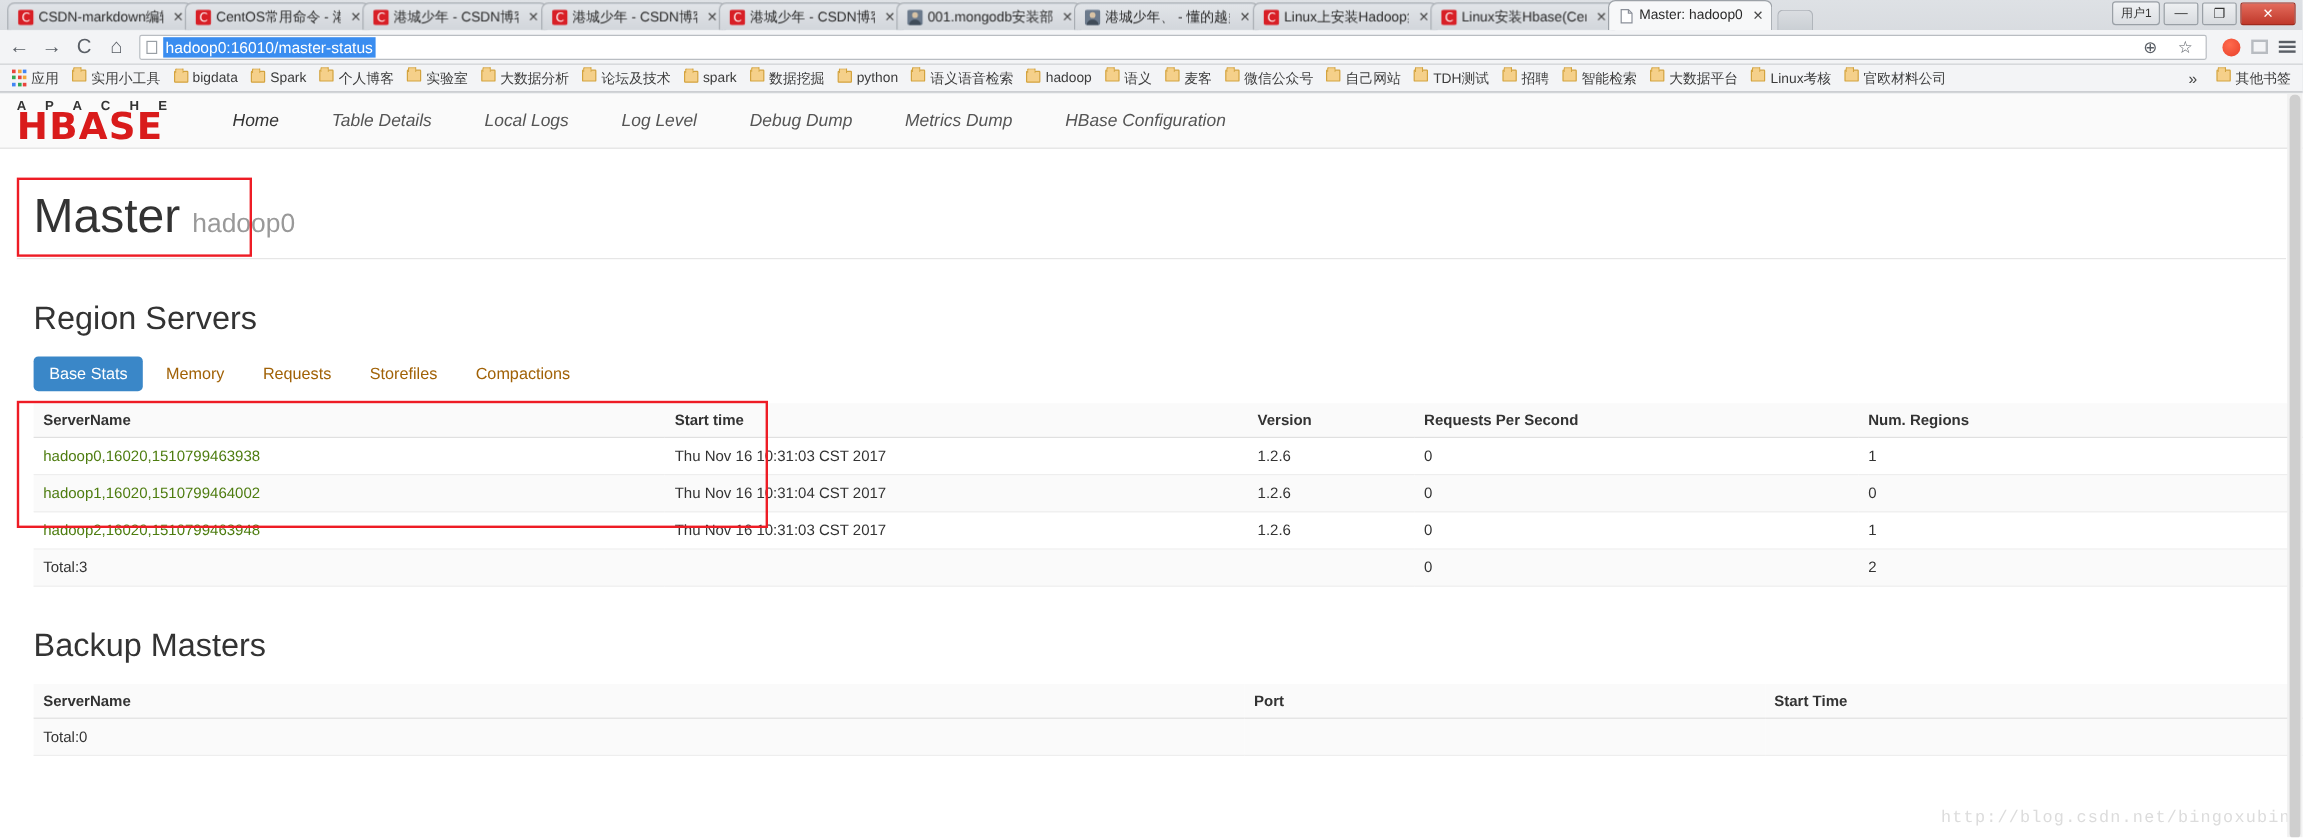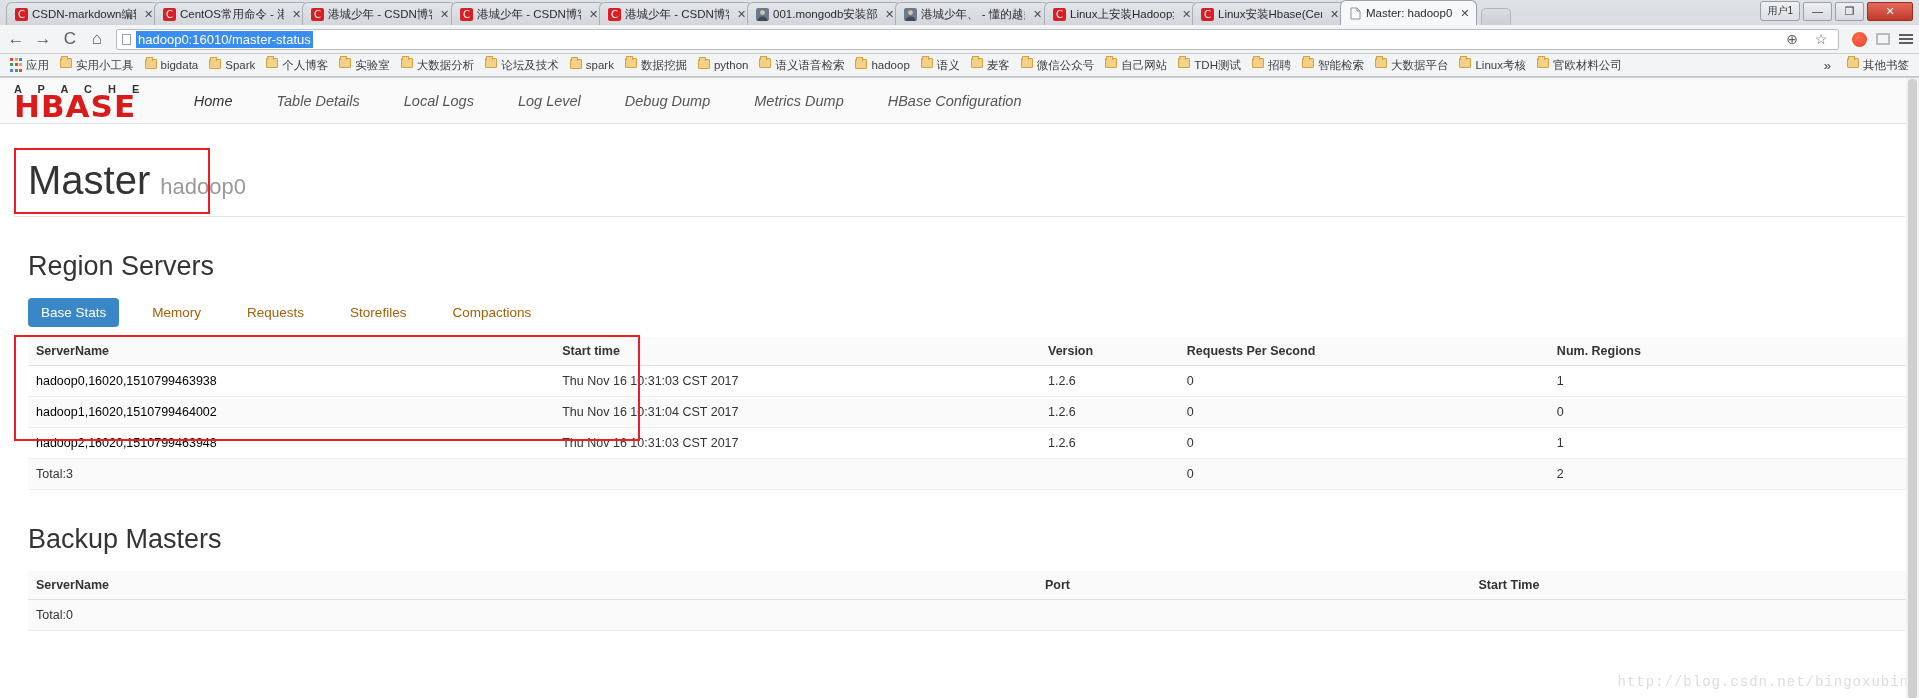--- a/index.html
+++ b/index.html
@@ -107,32 +107,32 @@
   .master-title { font-size: 40px; color: #333; font-weight: normal;
                   line-height: 48px; padding: 10px 14px 6px 14px; }
   .master-title small { font-size: 22px; color: #999; margin-left: 10px; }
   .master-rule { border-bottom: 1px solid #e6e6e6; width: 1891px;
                  position: absolute; left: 0; bottom: 0; }
   .redbox { position: absolute; border: 2.5px solid #ee1c25; pointer-events: none; }
 
   h2.section { font-size: 27px; color: #333; font-weight: normal;
                margin: 34px 0 16px 14px; }
 
-  .tabs { display: flex; align-items: flex-end; gap: 20px; margin: 0 0 10px 14px; }
+  .tabs { display: flex; align-items: flex-end; gap: 6px; margin: 0 0 10px 14px; }
   .tabs .t { font-size: 13.5px; color: #a16207; padding: 7px 13px; border-radius: 4px; }
   .tabs .t.active { background: #3a87c8; color: #fff; }
 
   table.hb { width: 1891px; margin-left: 14px; border-collapse: collapse;
              font-size: 12.5px; color: #333; }
   table.hb th { text-align: left; font-weight: bold; padding: 7px 8px;
                 border-bottom: 1px solid #e0e0e0; background: #fafafa;
                 font-size: 12.5px; }
   table.hb td { padding: 8px; border-bottom: 1px solid #eee; }
   table.hb tbody tr:nth-child(even) { background: #fafafa; }
-  table.hb a { color: #000000; text-decoration: none; }
+  table.hb a { color: #4d7c0f; text-decoration: none; }
   .total-row td { background: #fafafa; }
 
   .c-name { width: 455px; }
   .c-start { width: 420px; }
   .c-ver { width: 120px; }
   .c-rps { width: 320px; }
   .c-reg { width: 320px; }
 
   .bm-name { width: 675px; }
   .bm-port { width: 290px; }

